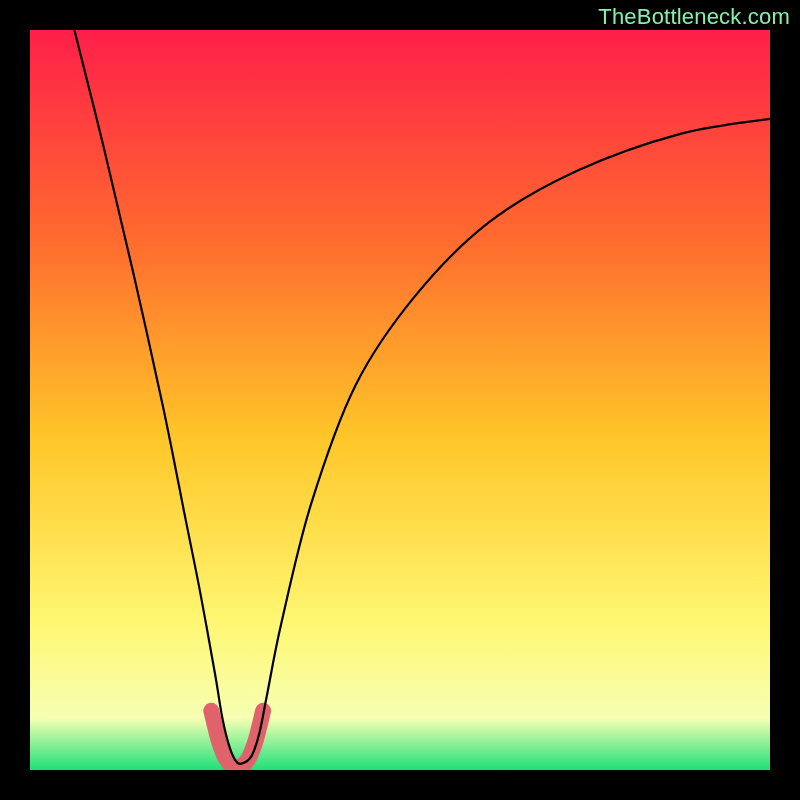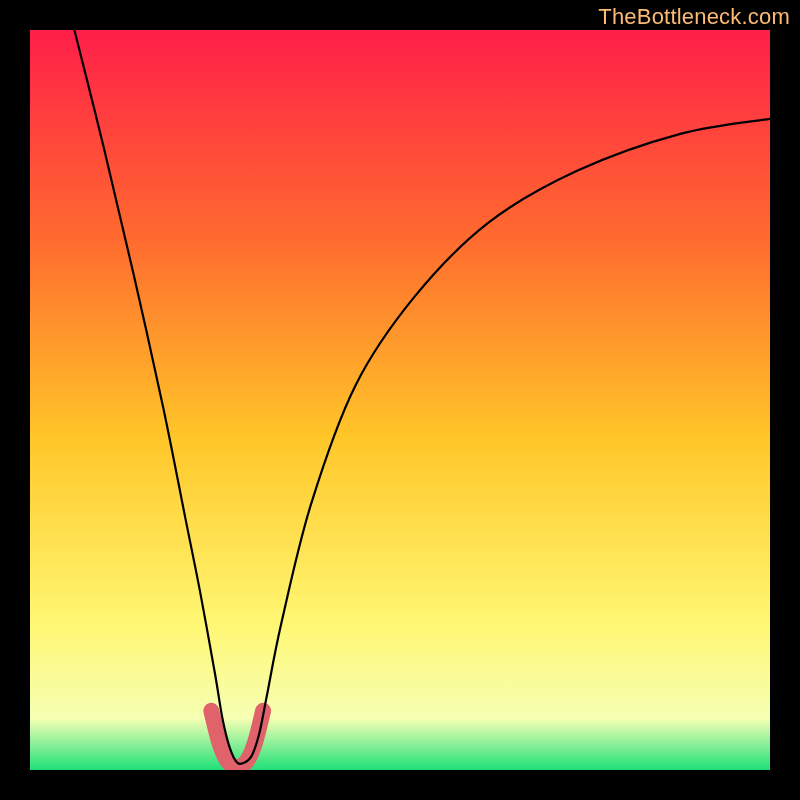--- a/index.html
+++ b/index.html
@@ -16,21 +16,21 @@
     top: 0;
     left: 0;
     width: 800px;
     height: 800px;
     background: #000;
   }
   .watermark {
     position: absolute;
     top: 4px;
     right: 10px;
-    color: #fdba74;
+    color: #86efac;
     font-size: 22px;
     font-weight: 400;
     letter-spacing: 0.2px;
     z-index: 10;
   }
   .plot {
     position: absolute;
     top: 30px;
     left: 30px;
     width: 740px;

